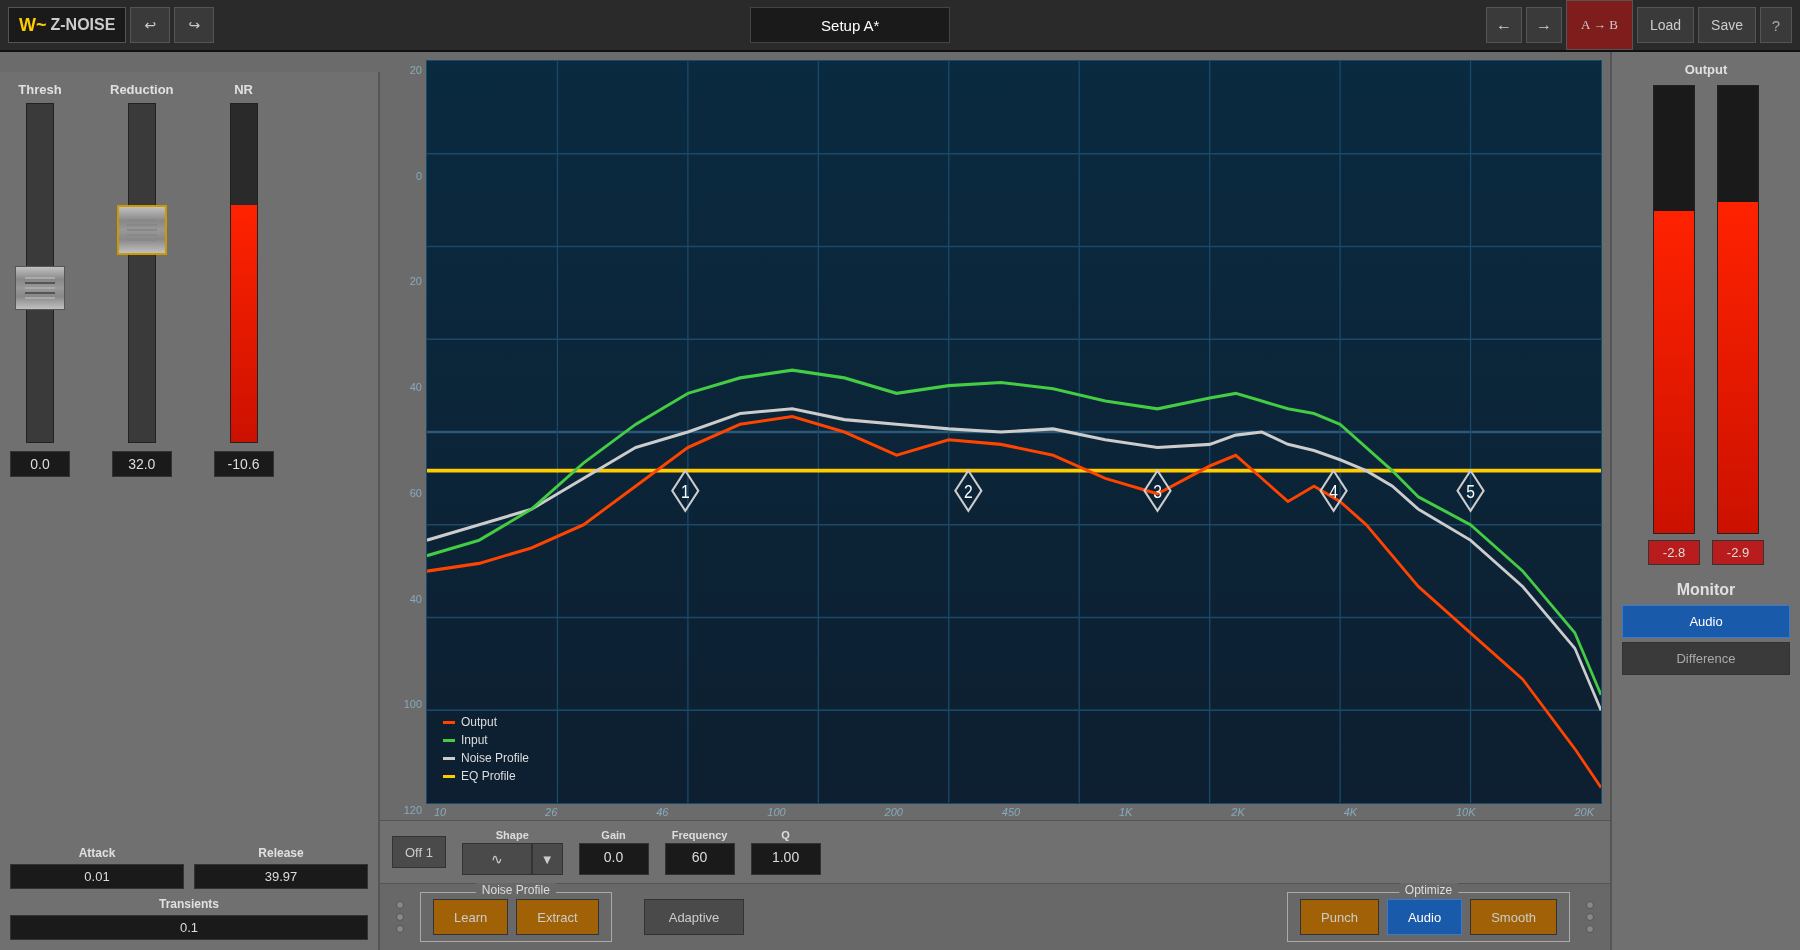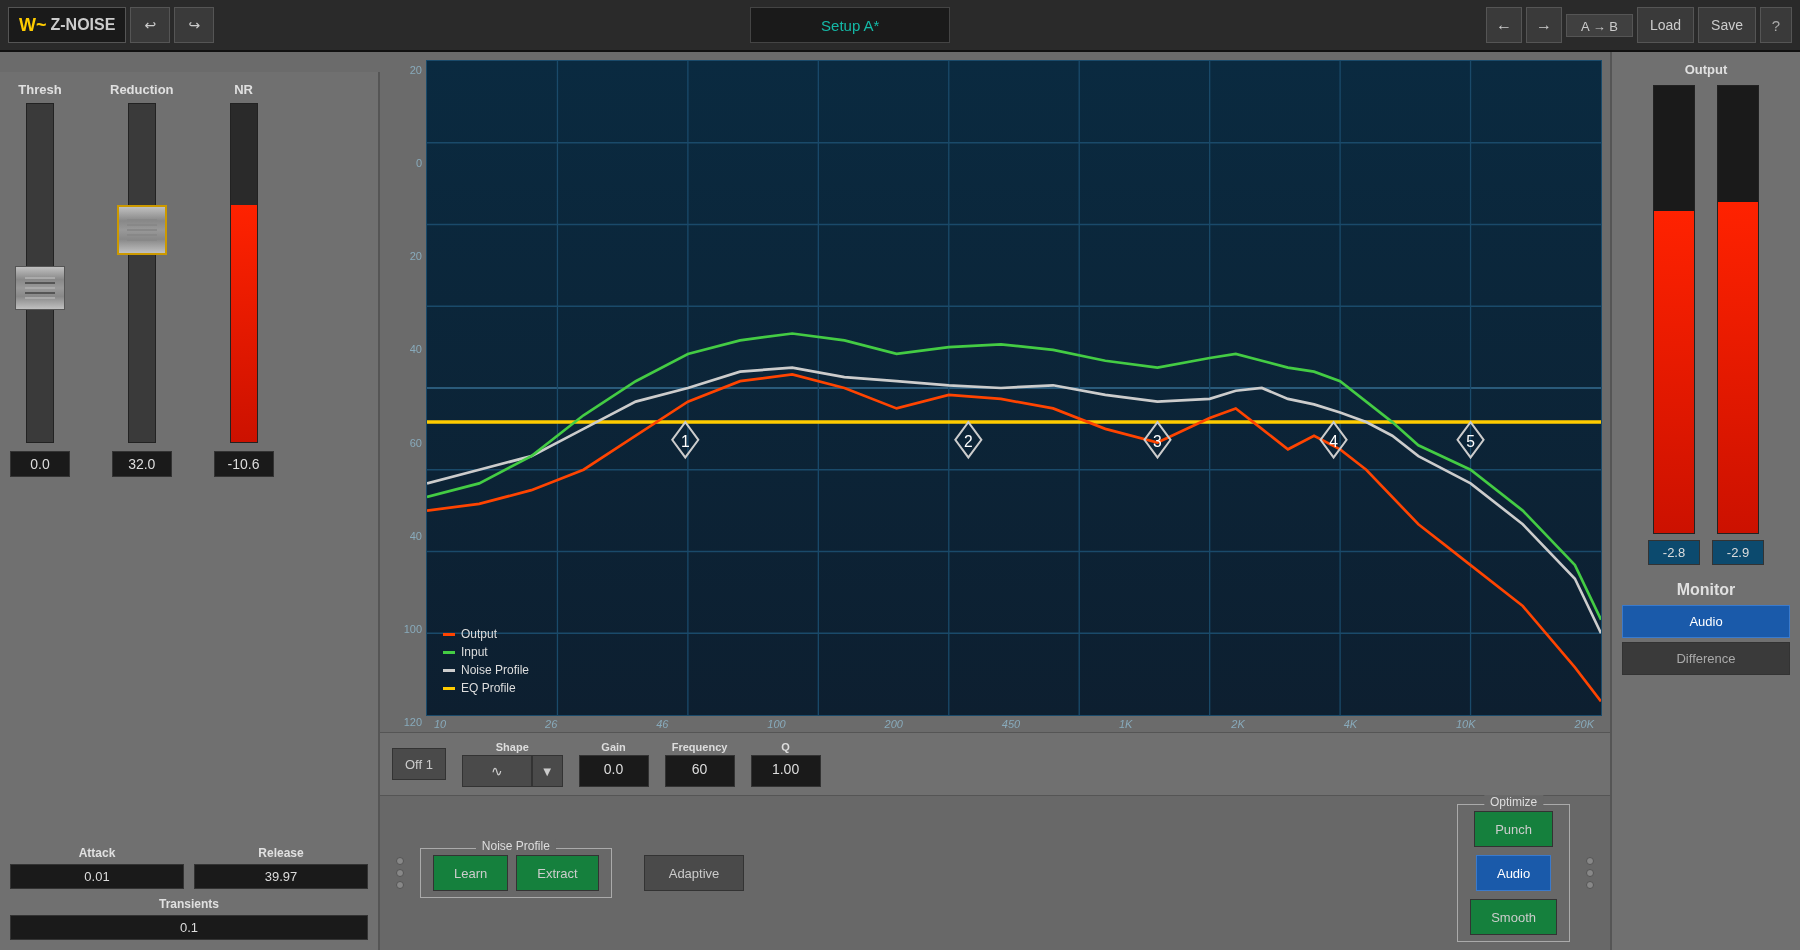--- a/index.html
+++ b/index.html
@@ -64,21 +64,21 @@
 
     .toolbar-center {
       flex: 1;
       display: flex;
       justify-content: center;
     }
 
     .setup-display {
       background: #1a1a1a;
       border: 1px solid #444;
-      color: #14b8a6;
+      color: #ffffff;
       padding: 4px 53px;
       font-size: 15px;
       height: 36px;
       display: flex;
       align-items: center;
       min-width: 200px;
       justify-content: center;
     }
 
     .toolbar-right {
@@ -94,27 +94,28 @@
       width: 36px;
       height: 36px;
       font-size: 16px;
       cursor: pointer;
       display: flex;
       align-items: center;
       justify-content: center;
     }
 
     .ab-btn {
-      background: #404040;
+      background: #7f1d1d;
       border: 1px solid #555;
       color: #ccc;
       padding: 4px 14px;
       font-size: 13px;
       cursor: pointer;
-      height: 23px;
+      height: 50px;
+      font-family: Liberation Serif, serif;
     }
 
     .question-btn {
       background: #3a3a3a;
       border: 1px solid #555;
       color: #aaa;
       width: 32px;
       height: 36px;
       font-size: 15px;
       cursor: pointer;
@@ -391,21 +392,21 @@
       left: 50%;
       transform: translateX(-50%);
       background: #686868;
       padding: 0 6px;
       color: #ddd;
       font-size: 12px;
       white-space: nowrap;
     }
 
     .bottom-btn {
-      background: #15803d;
+      background: #a16207;
       border: 1px solid #333;
       color: #ccc;
       padding: 6px 20px;
       font-size: 13px;
       cursor: pointer;
       height: 36px;
     }
 
     .bottom-btn.active {
       background: #1a5aaa;
@@ -414,21 +415,20 @@
     }
 
     .optimize-section {
       display: flex;
       align-items: center;
       gap: 8px;
       border: 1px solid #aaa;
       padding: 6px 12px;
       position: relative;
       margin-left: auto;
-      flex-direction: column;
     }
 
     .adaptive-btn {
       background: #4a4a4a;
       border: 1px solid #333;
       color: #ccc;
       padding: 6px 24px;
       font-size: 13px;
       cursor: pointer;
       height: 36px;
@@ -488,21 +488,21 @@
       position: absolute;
       bottom: 0;
       width: 100%;
     }
 
     .meter-fill-red {
       background: linear-gradient(180deg, #ff2200 0%, #cc1100 100%);
     }
 
     .meter-value-display {
-      background: #0c4a6e;
+      background: #b91c1c;
       border: 1px solid #333;
       color: #ddd;
       text-align: center;
       padding: 4px 6px;
       font-size: 13px;
       width: 52px;
       margin-top: 6px;
     }
 
     .monitor-section {

